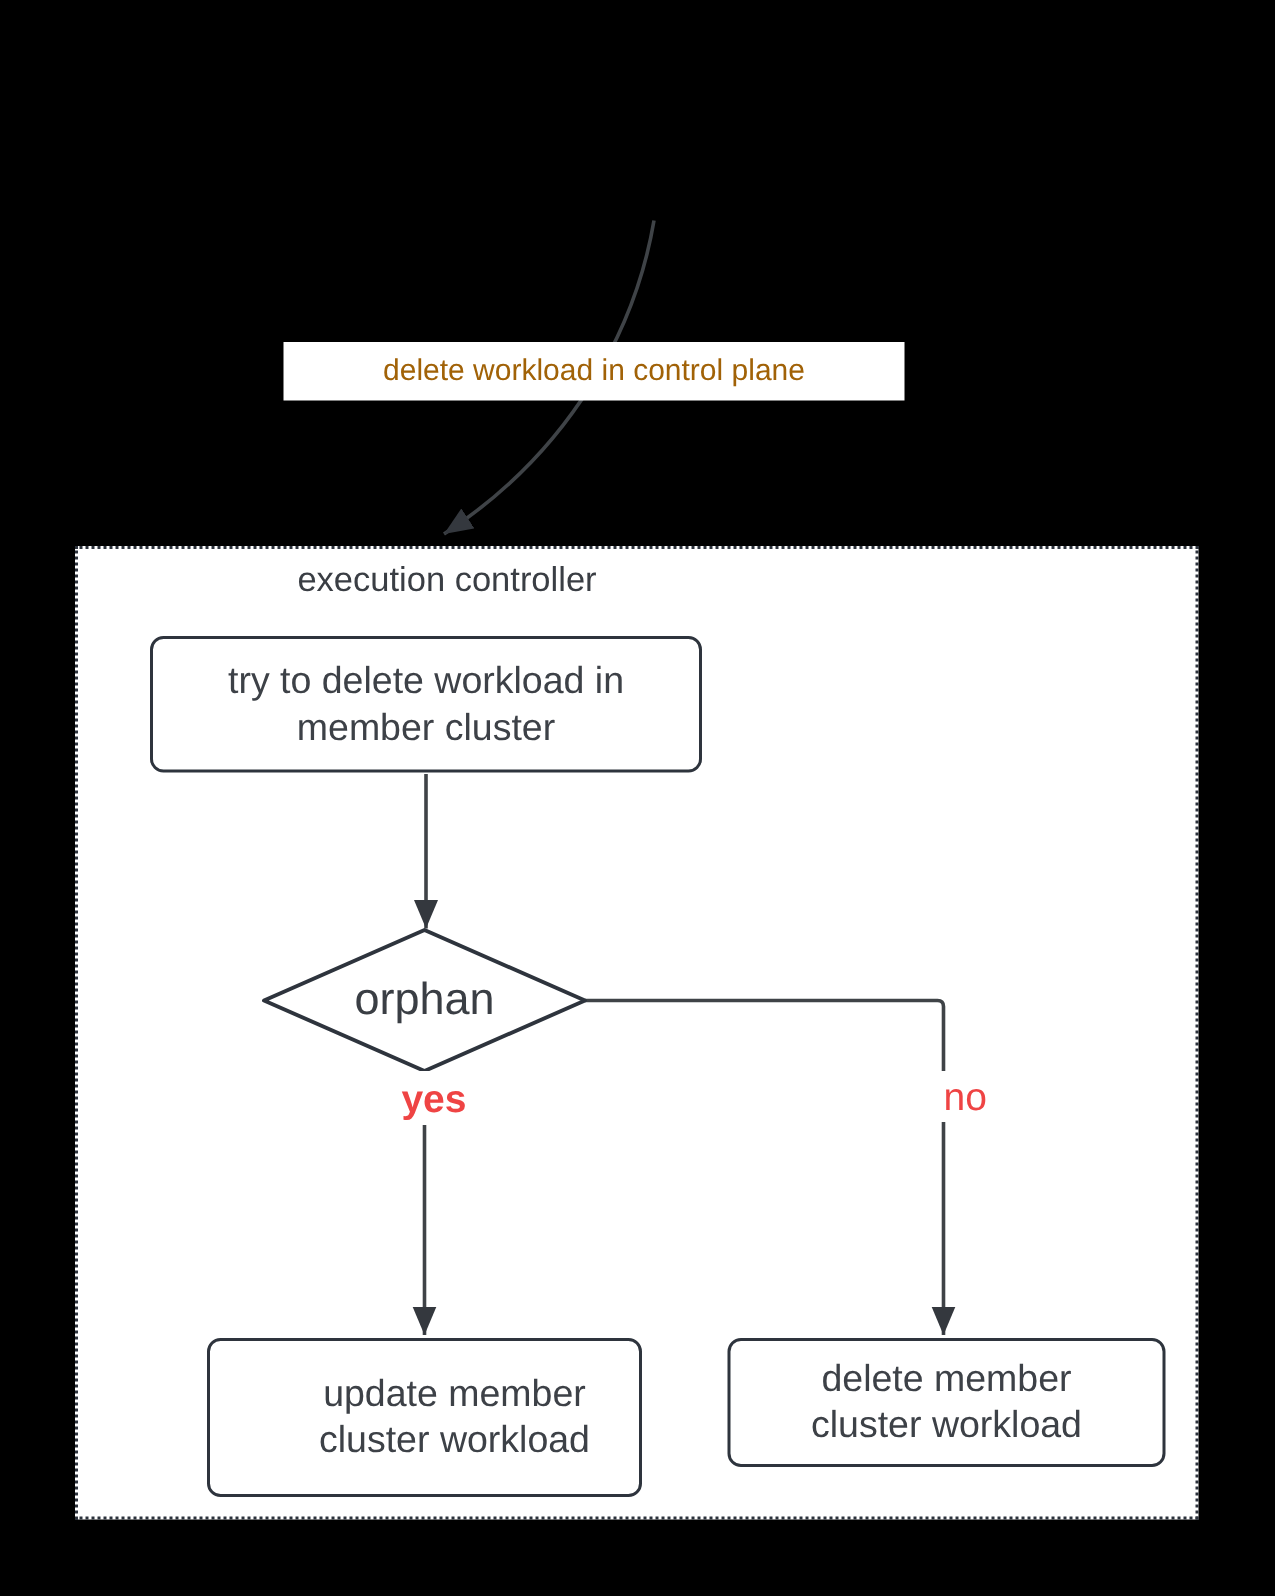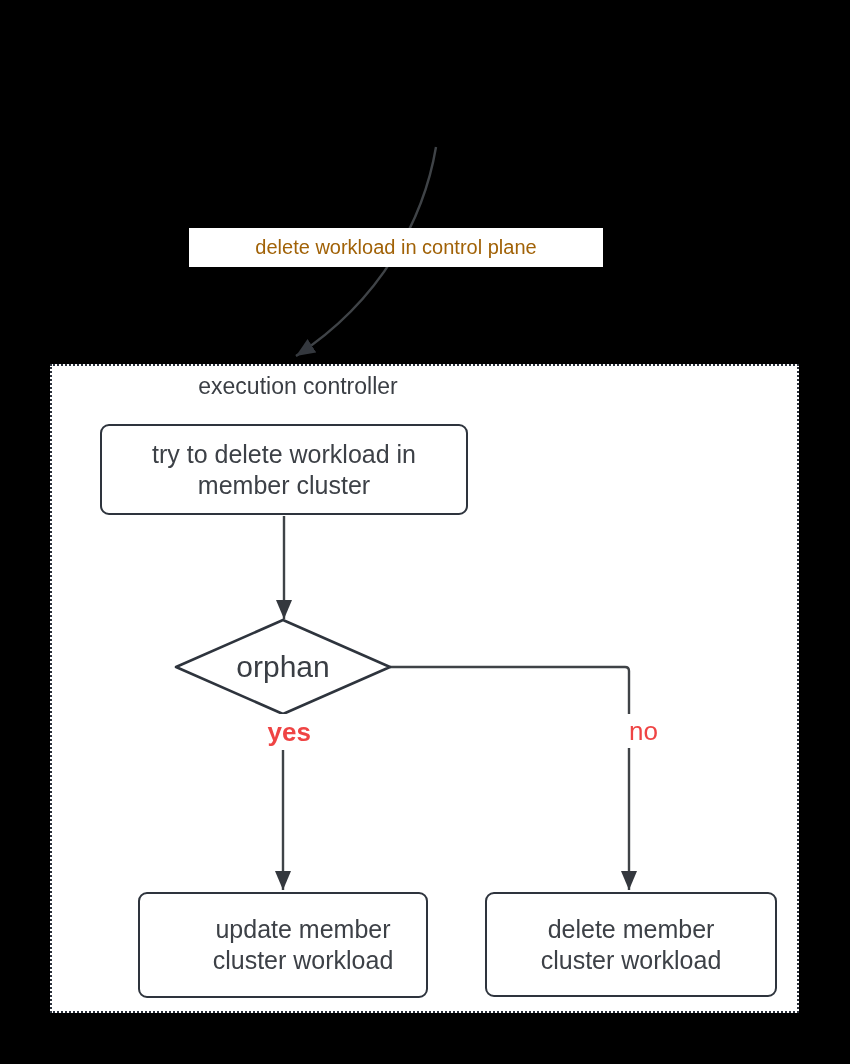--- a/index.html
+++ b/index.html
@@ -86,21 +86,21 @@
     z-index: 5;
     box-sizing: border-box;
   }
   .node .wrap {
     display: inline-block;
   }
   .node-try    { left: 100px; top: 424px; width: 368px; height: 91px; }
   .node-try    .wrap { max-width: 320px; }
   .node-update { left: 138px; top: 892px; width: 290px; height: 106px; padding-left: 40px; }
   .node-update .wrap { max-width: 215px; }
-  .node-delete { left: 485px; top: 892px; width: 292px; height: 105px; }
+  .node-delete { left: 485px; top: 892px; width: 292px; height: 86px; }
   .node-delete .wrap { max-width: 215px; }
   .decision-label {
     position: absolute;
     left: 233px;
     top: 650px;
     width: 100px;
     height: 33px;
     font-size: 30px;
     line-height: 33px;
     text-align: center;

